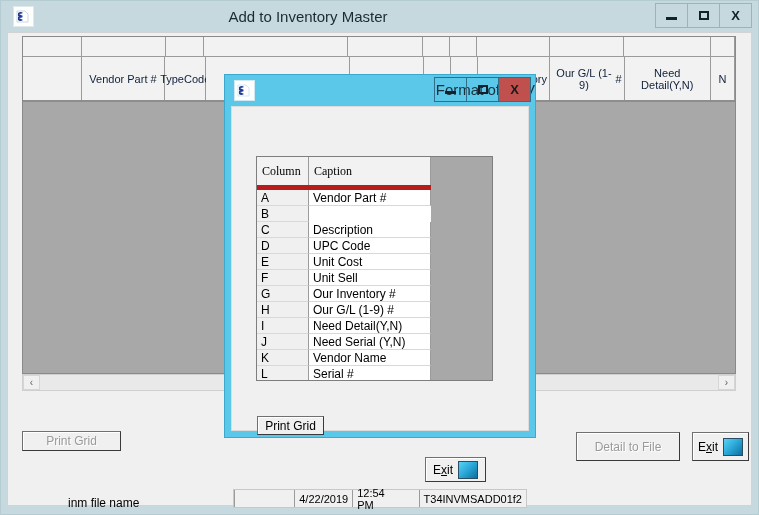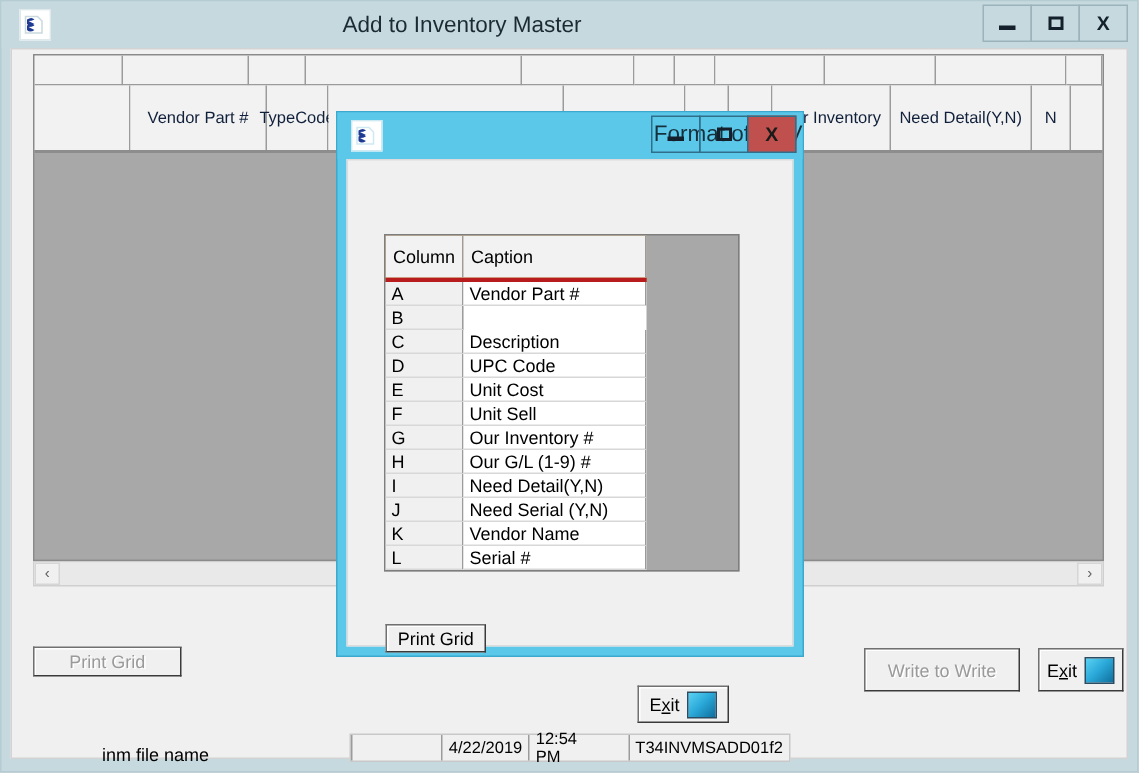--- a/index.html
+++ b/index.html
@@ -145,21 +145,22 @@
 
   
   #dlg-grid{
     position:absolute;left:31px;top:81px;width:237px;height:225px;
     background:#a8a8a8;border:1px solid #7e7e7e;box-sizing:border-box;
     overflow:hidden;
   }
   #dlg-grid-inner{position:absolute;left:0;top:0;width:174px;height:100%;}
   .dg-head{
     display:flex;height:28px;background:#a16207;
-    border-bottom:3px solid #b91c1c;
+    border-bottom:5px solid #b91c1c;
+    font-family:Liberation Serif, serif;
   }
   .dg-head .hc{
     box-sizing:border-box;border-right:1px solid #9b9b9b;
     display:flex;align-items:center;padding-left:5px;
     font-size:12px;color:#000;background:#f2f2f2;
   }
   .dg-row{display:flex;height:16px;background:#ffffff;}
   .dg-row .cc{
     box-sizing:border-box;border-right:1px solid #9b9b9b;border-bottom:1px solid #d8d8d8;
     display:flex;align-items:center;padding-left:4px;
@@ -250,20 +251,24 @@
             </div>
             <div class="c" style="width: 29px;">
               <span style="display: block;">Unit</span>
             </div>
             <div class="c" style="width: 29px;">
               <span style="display: block;">Unit</span>
             </div>
             <div class="c" style="width: 79px;">
               <span style="display: block;">Our Inventory</span>
             </div>
+            <div class="c" style="width: 81px;">
+              <span style="display: block;">Our G/L (1-9)</span>
+              <span style="display: block;">#</span>
+            </div>
             <div class="c" style="width: 94px;">
               <span style="display: block;">Need Detail(Y,N)</span>
             </div>
             <div class="c" style="width: 26px;">
               <span style="display: block;">N</span>
             </div>
           </div>
       </div>
       <div id="main-grid-body"></div>
     </div>
@@ -271,21 +276,21 @@
     <div id="main-hscroll">
       <div class="sb-arrow">‹</div>
       <div class="sb-track"></div>
       <div class="sb-arrow">›</div>
     </div>
 
     <div id="main-printgrid" class="w95-btn disabled">Print Grid</div>
 
     <div id="main-inmlabel">inm file name</div>
 
-    <div id="main-writefile" class="w95-btn disabled">Write to Write</div>
+    <div id="main-writefile" class="w95-btn disabled">Detail to File</div>
 
     <div id="main-exit" class="w95-btn">
       <span class="exitlabel">E<u>x</u>it</span>
       <span class="blue-sq"></span>
     </div>
 
   </div>
 </div>
 
 <div id="dialog">

